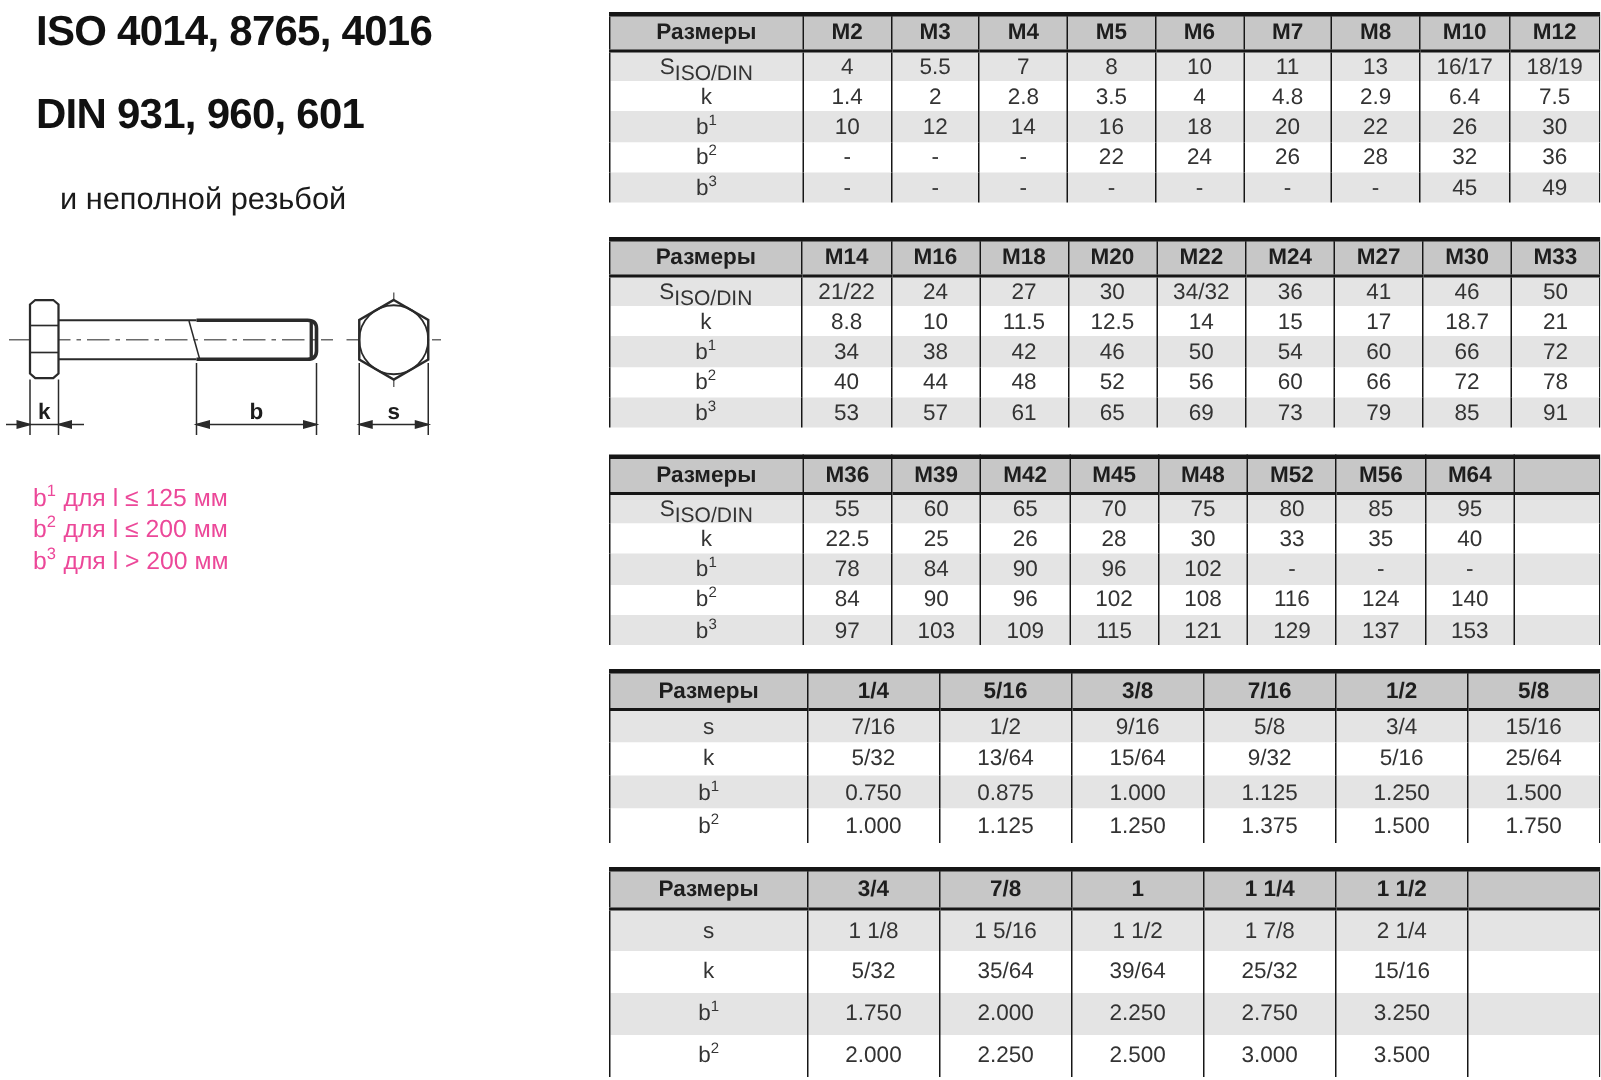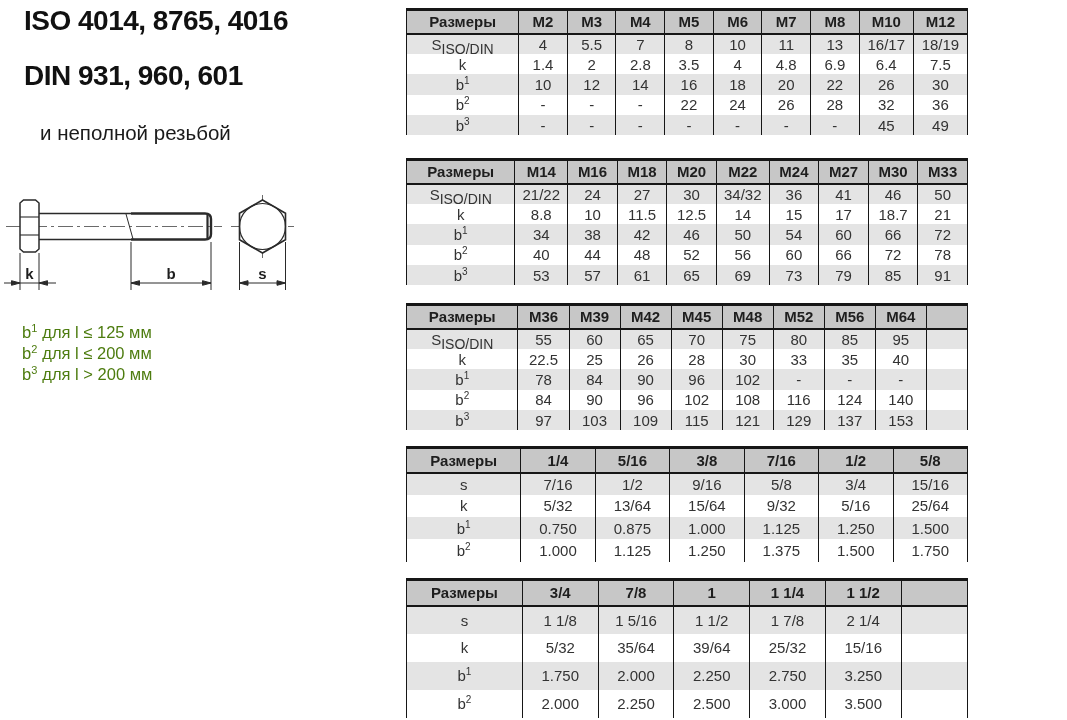--- a/index.html
+++ b/index.html
@@ -1,27 +1,27 @@
 <!DOCTYPE html>
 <html style="--hdr: #c7c7c7; --alt: #e4e4e4;"><head>
 <meta charset="utf-8">
 <style>
   html,body{margin:0;padding:0;background:#ffffff;}
   .page{
-    position:relative;width:968px;height:720px;background:#fff;overflow:hidden;
+    position:relative;width:1067px;height:720px;background:#fff;overflow:hidden;
     font-family:"Liberation Sans", sans-serif;color:#222;
   }
   
   .title{position:absolute;left:24px;font-weight:bold;font-size:28px;letter-spacing:-0.5px;color:#111;white-space:nowrap;}
   .title.l1{top:5px;}
   .title.l2{top:39px;margin-top:21px;}
   .subtitle{position:absolute;left:24px;font-size:20.5px;color:#1a1a1a;white-space:nowrap;}
   .subtitle.l1{top:94px;}
   .subtitle.l2{top:121px;margin-left:16px;}
-  .notes{position:absolute;left:22px;top:322px;font-size:16.5px;color:#4d7c0f;}
+  .notes{position:absolute;left:22px;top:322px;font-size:16.5px;color:#ec4899;}
   .note{height:21px;line-height:21px;white-space:nowrap;}
   .note sup{font-size:11px;line-height:0;}
   .note .nt{margin-left:5px;}
   
   .drawing{position:absolute;left:0;top:186px;}
   
   .tbl-host{position:absolute;left:358px;padding-left:48px;}
   .tbl-host table{
     border-collapse:collapse;
     border-top:3px solid #161616;
@@ -159,21 +159,21 @@
             <td>18/19</td>
           </tr>
           <tr>
             <td><span>k</span></td>
             <td>1.4</td>
             <td>2</td>
             <td>2.8</td>
             <td>3.5</td>
             <td>4</td>
             <td>4.8</td>
-            <td>6.9</td>
+            <td>2.9</td>
             <td>6.4</td>
             <td>7.5</td>
           </tr>
           <tr>
             <td><span>b</span><sup>1</sup></td>
             <td>10</td>
             <td>12</td>
             <td>14</td>
             <td>16</td>
             <td>18</td>

